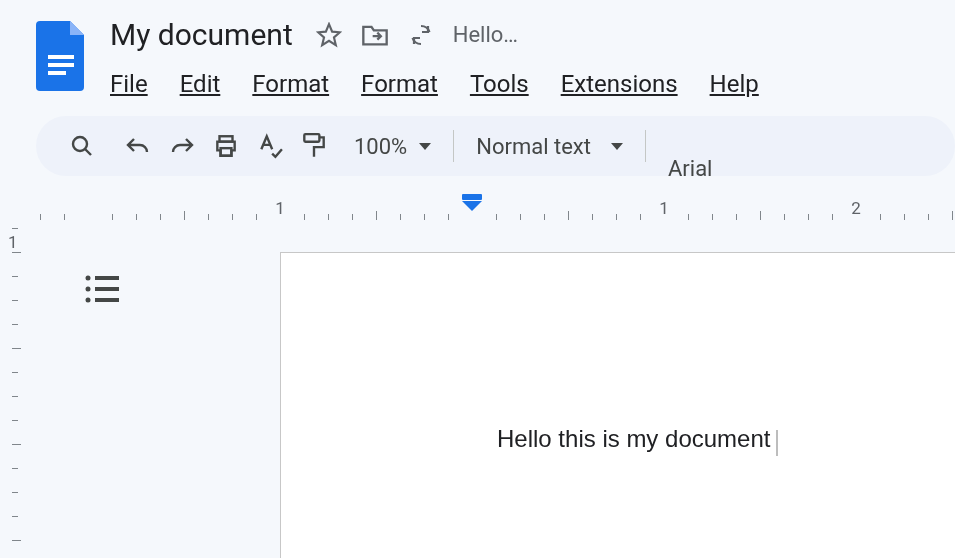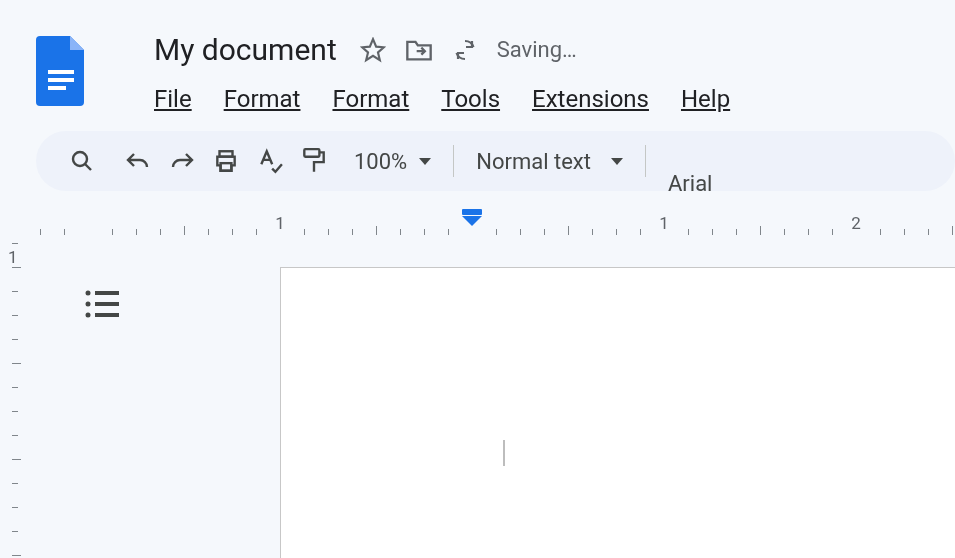--- a/index.html
+++ b/index.html
@@ -7,22 +7,21 @@
   font-family: "Google Sans", Roboto, Arial, sans-serif;
   background: #f5f8fc;
   width: 955px;
   height: 558px;
   overflow: hidden;
   color: #202124;
 }
 .header {
   display: flex;
   align-items: flex-start;
-  padding: 30px 18px 0 36px;
-  gap: 44px;
+  padding: 15px 18px 0 36px;
 }
 .logo {
   width: 52px;
   height: 70px;
   margin-right: 18px;
   flex-shrink: 0;
   margin-top: 6px;
 }
 .title-area { display: flex; flex-direction: column; }
 .title-row {
@@ -223,24 +222,25 @@
             <path d="M2 3 h7 l2 3 h11 v12 h-20 z"></path>
             <path d="M10 11 h6 M14 8 l3 3 -3 3"></path>
           </svg>
       </div>
       <div class="title-icon">
         <svg width="24" height="24" viewBox="0 0 24 24" fill="none" stroke="#5f6368" stroke-width="2.2">
             <path d="M12 3 a9 9 0 0 1 8.5 6 M12 21 a9 9 0 0 1 -8.5 -6"></path>
             <path d="M19 3 v6 h-6 M5 21 v-6 h6"></path>
           </svg>
       </div>
-      <div class="saving-text">Saving…</div>
+      <div class="saving-text">Hello…</div>
     </div>
     <div class="menubar">
       <div class="menu-item">File</div>
+      <div class="menu-item">Edit</div>
       <div class="menu-item">Format</div>
       <div class="menu-item">Format</div>
       <div class="menu-item">Tools</div>
       <div class="menu-item">Extensions</div>
       <div class="menu-item">Help</div>
     </div>
   </div>
 </div>
 
 <div class="toolbar-wrap">
@@ -371,17 +371,17 @@
         <svg width="36" height="30" viewBox="0 0 36 30" fill="#444746">
           <circle cx="4" cy="4" r="2.5"></circle>
             <rect x="11" y="2" width="24" height="4"></rect>
           <circle cx="4" cy="15" r="2.5"></circle>
             <rect x="11" y="13" width="24" height="4"></rect>
           <circle cx="4" cy="26" r="2.5"></circle>
             <rect x="11" y="24" width="24" height="4"></rect>
         </svg>
       </div>
       <div class="page">
-        <span class="cursor"></span>
+        <span class="doc-content">Hello this is my document</span><span class="cursor"></span>
       </div>
     </div>
   </div>
 </div>
 
 </body></html>

